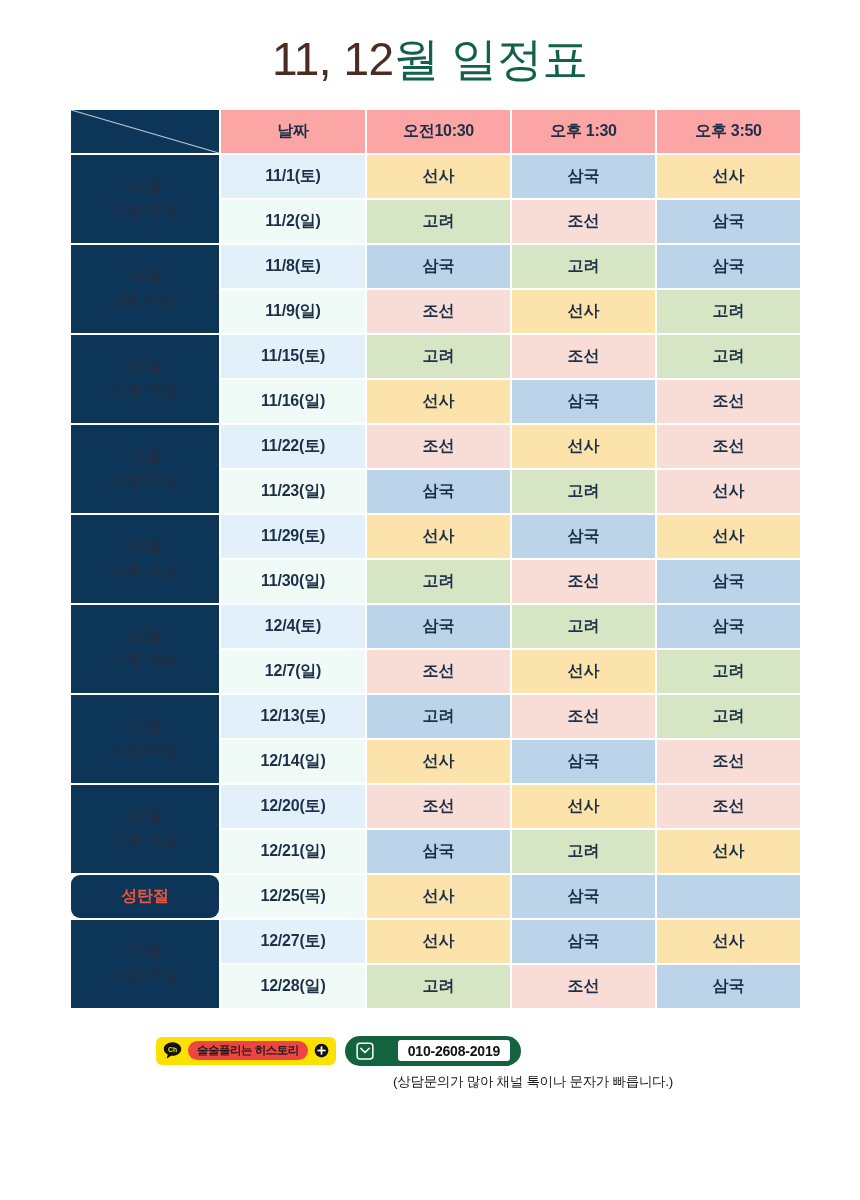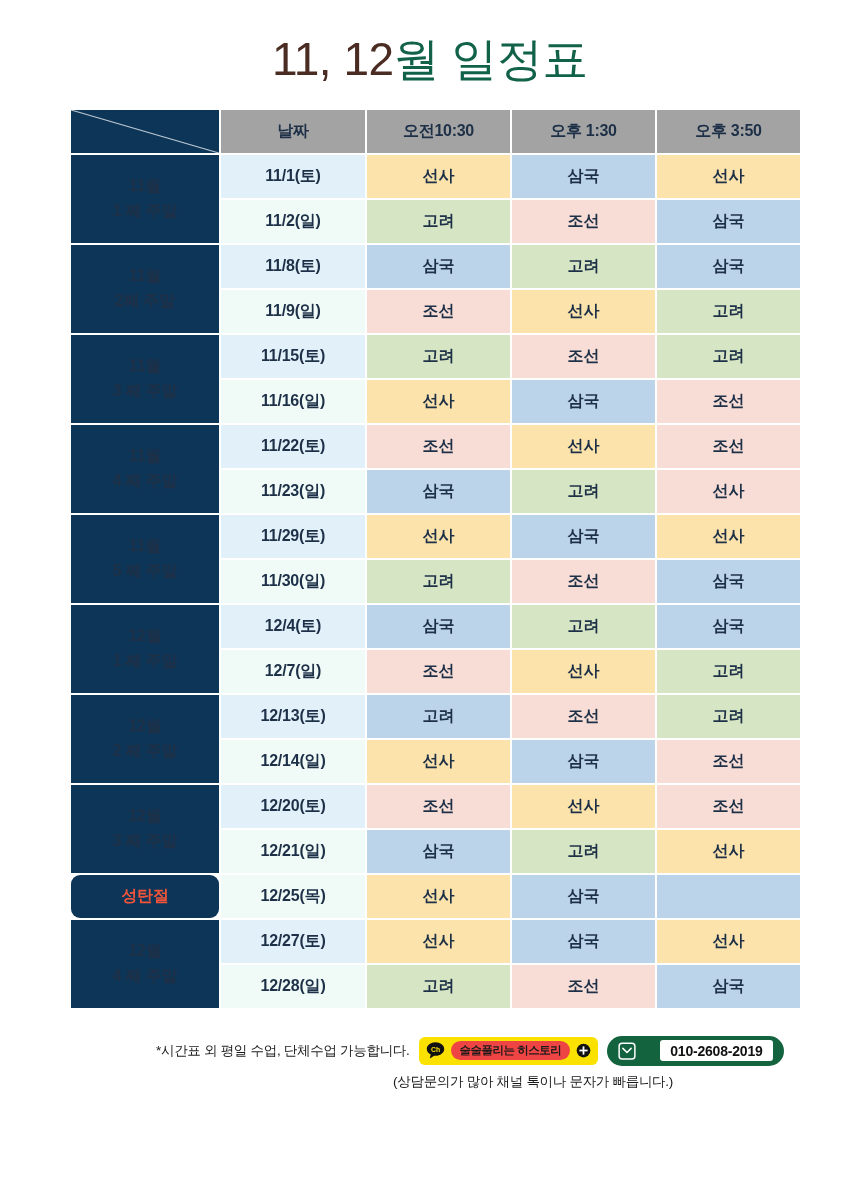--- a/index.html
+++ b/index.html
@@ -70,21 +70,21 @@
     overflow: hidden;
   }
   th.corner .diag {
     position: absolute;
     inset: 0;
     display: block;
   }
 
   
   th.head {
-    background: #a3a3a3;
+    background: #fca5a5;
     color: #ffffff;
     font-weight: bold;
     font-size: 16px;
     letter-spacing: -0.3px;
   }
 
   
   td.monthcell {
     background: #0d3557;
     color: #ffffff;
@@ -391,21 +391,20 @@
           <td class="p-goryeo">고려</td>
           <td class="p-joseon">조선</td>
           <td class="p-samguk">삼국</td>
         </tr>
       </tbody>
   </table>
 </div>
 
 <div class="notes">
   <div class="note-row">
-    <span class="note-text">*시간표 외 평일 수업, 단체수업 가능합니다.</span>
 
     <span class="kakao-badge">
       <svg class="kakao-ch" viewBox="0 0 24 24">
         <path d="M12 1.6C5.9 1.6 1 5.4 1 10.1c0 3 2 5.6 5 7.1l-1.1 4.1c-.1.4.3.7.6.5l4.8-3.2c.6.1 1.1.1 1.7.1 6.1 0 11-3.8 11-8.6S18.1 1.6 12 1.6z" fill="#111111"></path>
         <text x="12" y="13.4" text-anchor="middle" font-family="Liberation Sans, sans-serif" font-size="8.6" font-weight="bold" fill="#FAE100">Ch</text>
       </svg>
       <span class="kakao-name">술술풀리는 히스토리</span>
       <svg class="kakao-plus" viewBox="0 0 24 24">
         <circle cx="12" cy="12" r="11" fill="#111111"></circle>
         <rect x="10.6" y="5.4" width="2.8" height="13.2" fill="#ffffff"></rect>

